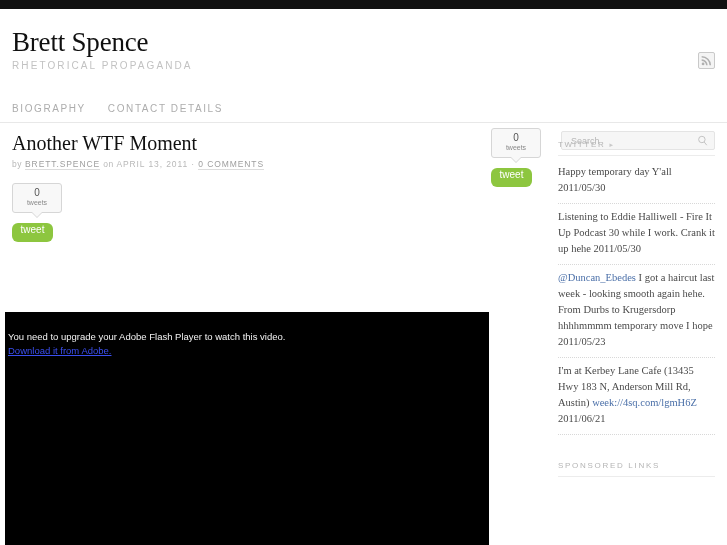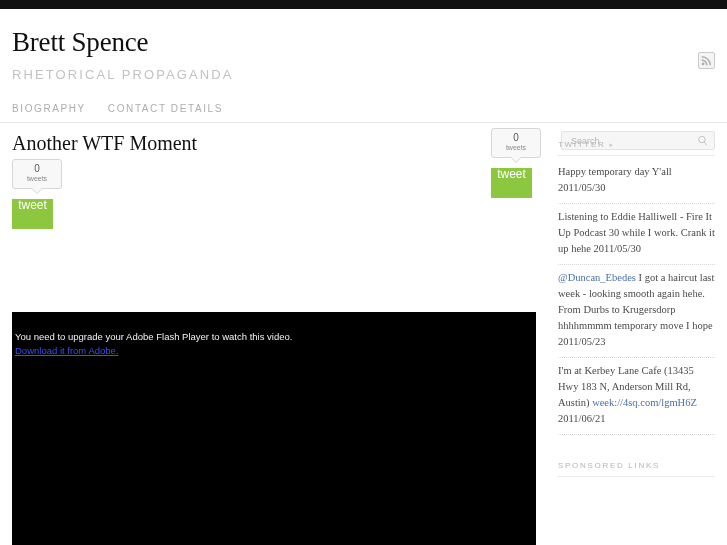--- a/index.html
+++ b/index.html
@@ -30,22 +30,22 @@
   .brand-title {
     font-family: "Liberation Serif", serif;
     font-size: 27px;
     color: #101010;
     letter-spacing: -0.2px;
     line-height: 1;
     margin: 0;
     font-weight: normal;
   }
   .brand-tagline {
-    margin-top: 11px;
-    font-size: 13px;
+    margin-top: 4px;
+    font-size: 10px;
     letter-spacing: 2.1px;
     color: #c2c2c2;
     text-transform: uppercase;
     font-family: "Liberation Sans", sans-serif;
   }
 
   .rss-icon {
     position: absolute; right: 12px; top: 43px;
     width: 17px; height: 17px;
     border: 1px solid #c9c9c9;
@@ -152,42 +152,42 @@
     left: 18px; bottom: -6px;
     width: 0; height: 0;
     border-left: 6px solid transparent;
     border-right: 6px solid transparent;
     border-top: 6px solid #d6d6d6;
   }
   .tc-num { font-size: 10px; color: #555; line-height: 11px; }
   .tc-label { font-size: 7px; color: #8a8a8a; line-height: 9px; }
   .tweet-btn {
     margin-top: 10px;
-    width: 41px; height: 30px;
+    width: 41px; height: 19px;
     background: #8dc63f;
-    border-radius: 0;
+    border-radius: 6px;
     color: #ffffff;
-    font-size: 12px;
+    font-size: 10px;
     text-align: center;
     line-height: 13px;
     cursor: pointer;
   }
 
   
   .tweet-widget-float {
     position: absolute;
     left: 491px; top: 128px;
     width: 55px;
   }
 
   
   .video-box {
     position: absolute;
-    left: 12px; top: 312px;
-    width: 524px; height: 233px;
+    left: 5px; top: 312px;
+    width: 484px; height: 233px;
     background: #000000;
   }
   .flash-msg {
     position: absolute; left: 3px; top: 18px;
     font-size: 9.5px;
     color: #f2f2f2;
     line-height: 14px;
     font-family: "Liberation Sans", sans-serif;
   }
   .flash-link {
@@ -264,20 +264,28 @@
       <input class="search-input" type="text" placeholder="Search" style="">
       <svg class="search-icon" viewBox="0 0 16 16">
         <circle cx="6.5" cy="6" r="4.3" stroke="#b9b9b9" stroke-width="1.1" fill="none"></circle>
         <line x1="9.6" y1="9.3" x2="13" y2="13.6" stroke="#b9b9b9" stroke-width="1.1"></line>
       </svg>
     </div>
   </div>
 
   <div class="content">
     <h2 class="post-title">Another WTF Moment</h2>
+    <div class="byline">
+      <span class="lower">by</span>
+      <span class="bl-link">BRETT.SPENCE</span>
+      <span class="lower">on</span>
+      <span>APRIL 13, 2011</span>
+      <span>·</span>
+      <span class="bl-link">0 COMMENTS</span>
+    </div>
 
     <div class="tweet-widget">
       <div class="tweet-count">
         <div class="tc-num">0</div>
         <div class="tc-label">tweets</div>
       </div>
       <div class="tweet-btn">tweet</div>
     </div>
   </div>
 

